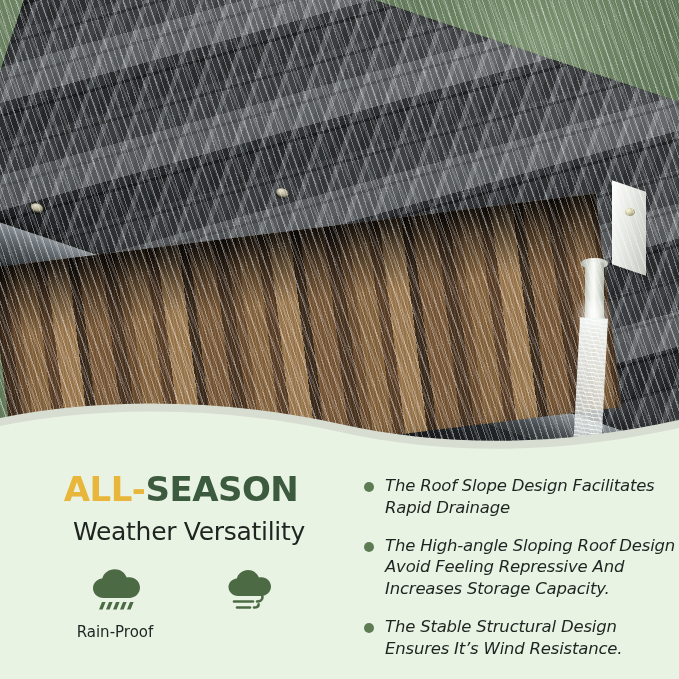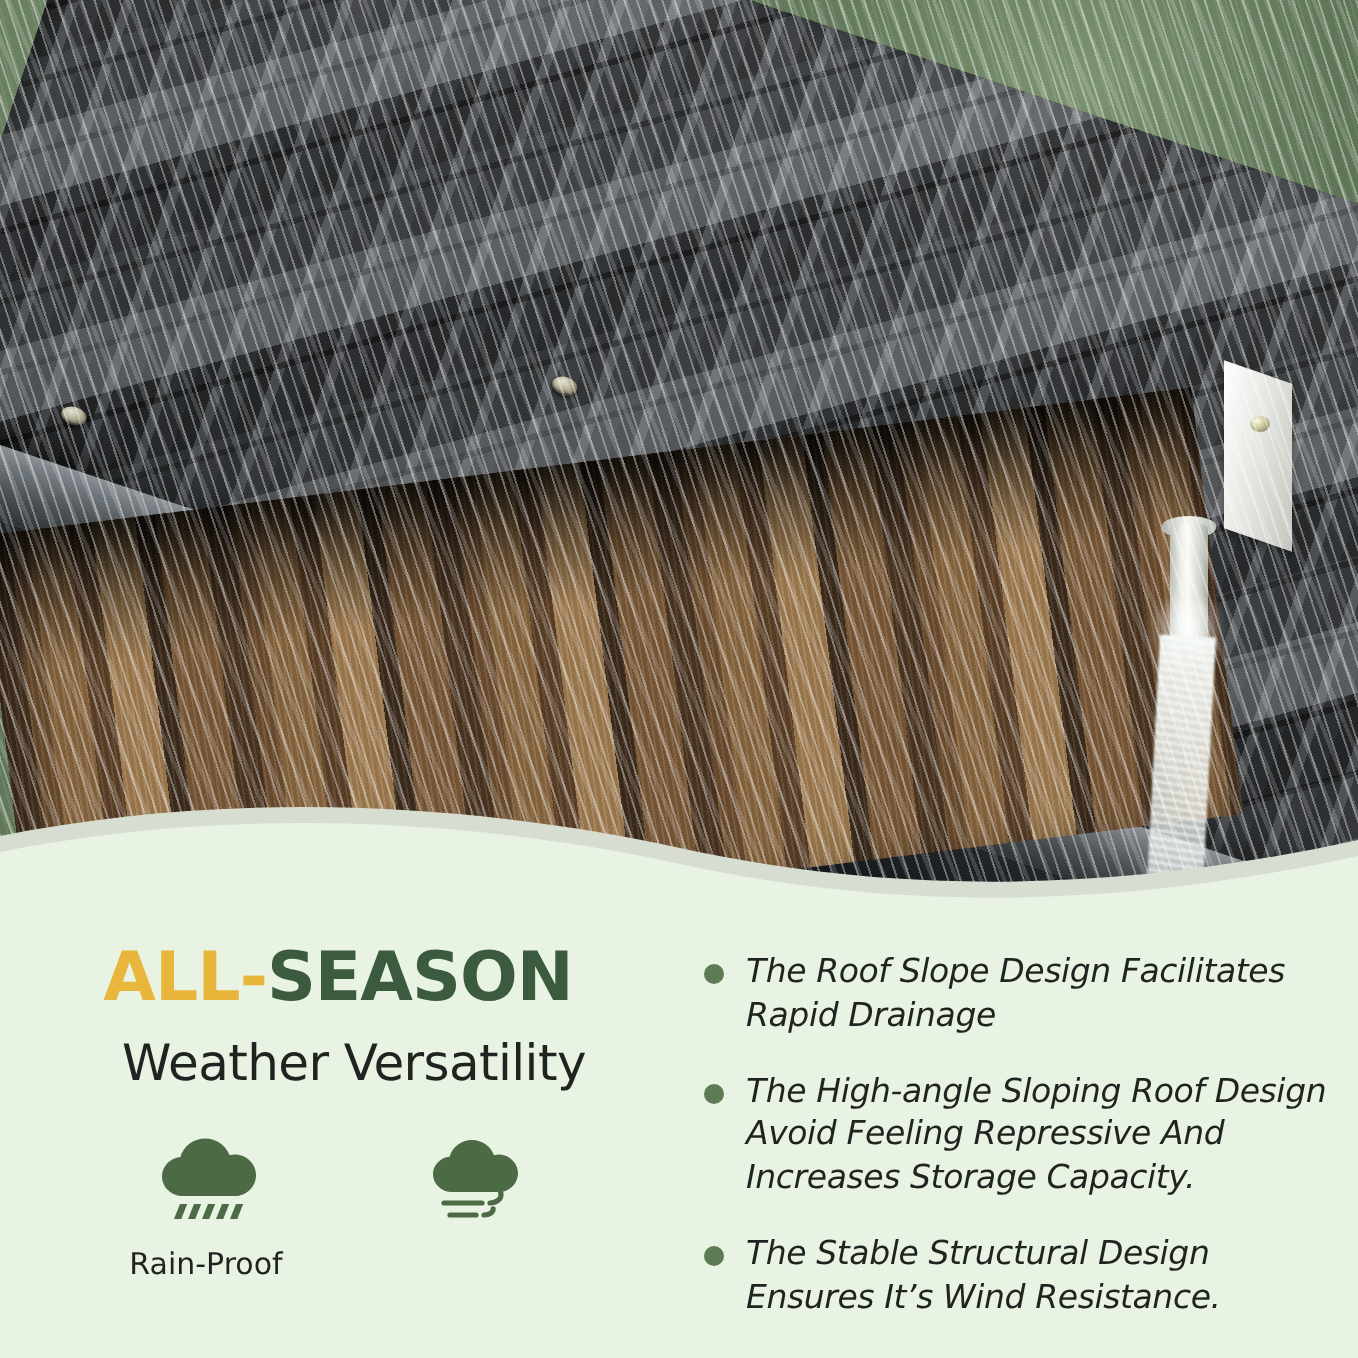--- a/index.html
+++ b/index.html
@@ -188,21 +188,21 @@
 
   
   .panel {
     position:absolute; left:0; top:0;
     width:679px; height:679px;
     pointer-events:none;
   }
   .panel svg { display:block; }
 
   .content {
-    position:absolute; left:4px; top:455px;
+    position:absolute; left:16px; top:455px;
     width:629px; height:224px;
   }
 
   
   .left-col {
     position:absolute; left:0; top:0; width:330px; height:224px;
     text-align:center;
   }
   .headline {
     font-family:"DejaVu Sans", sans-serif;

